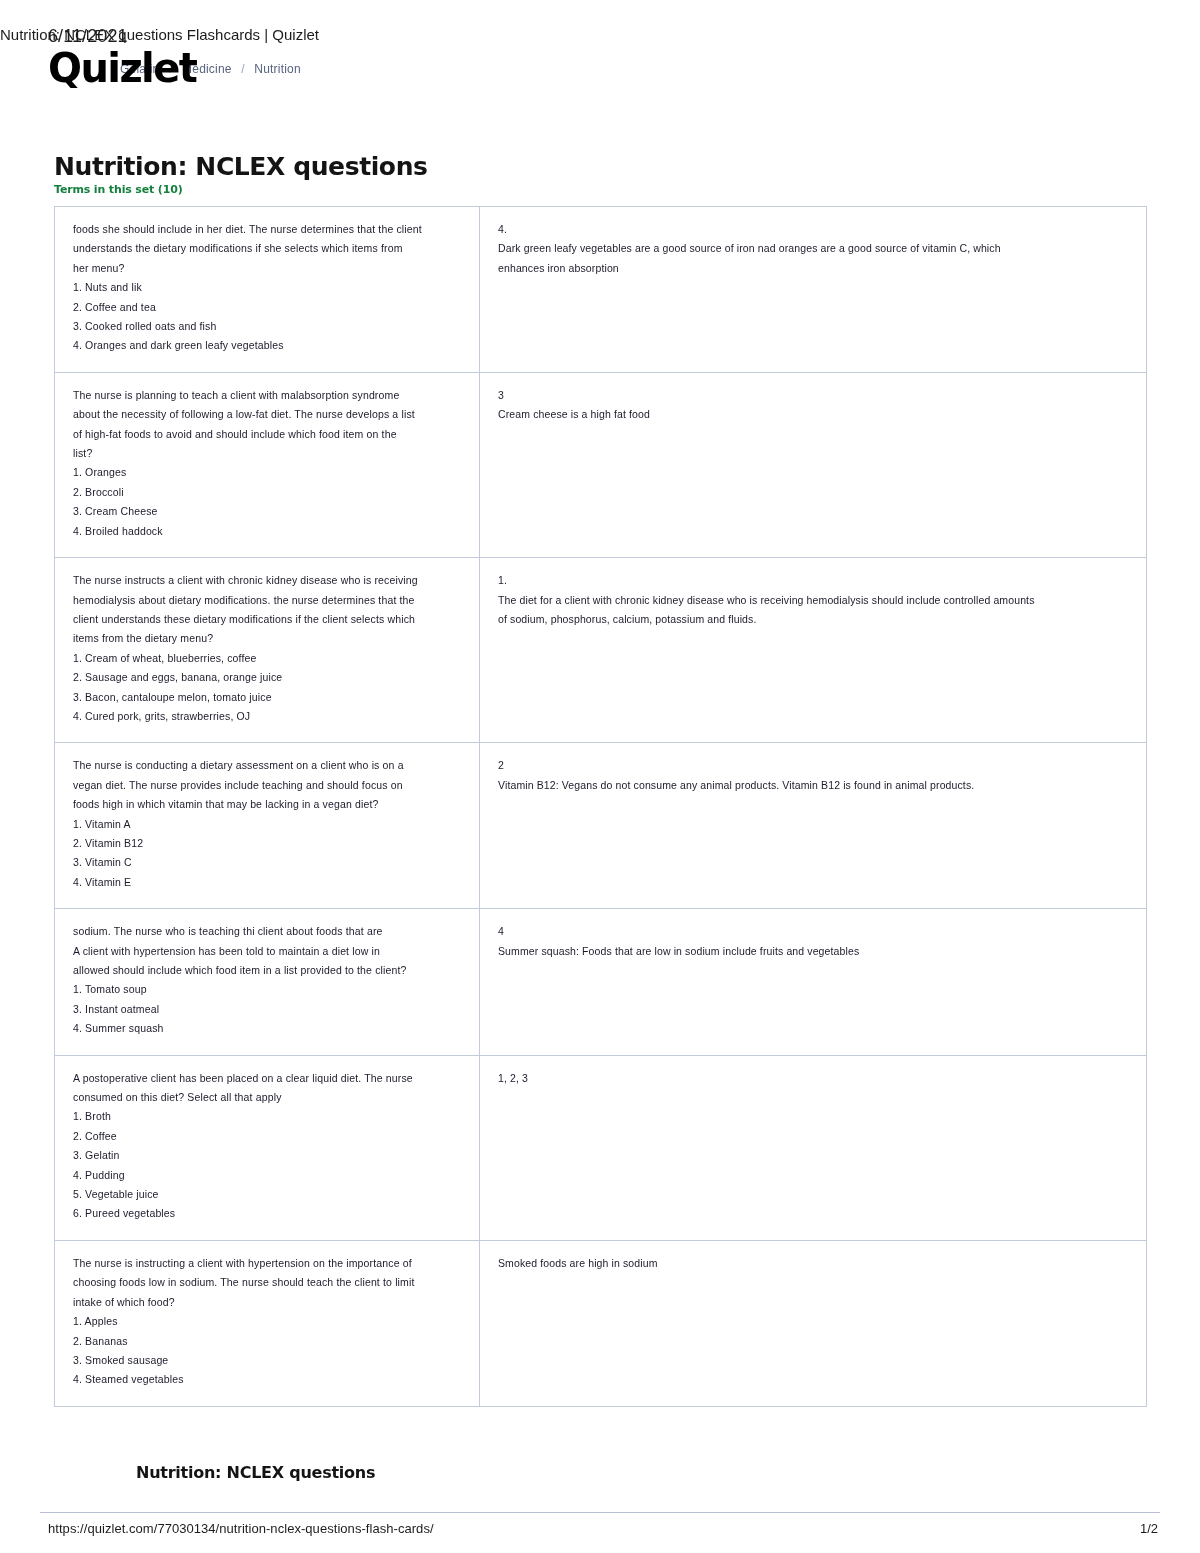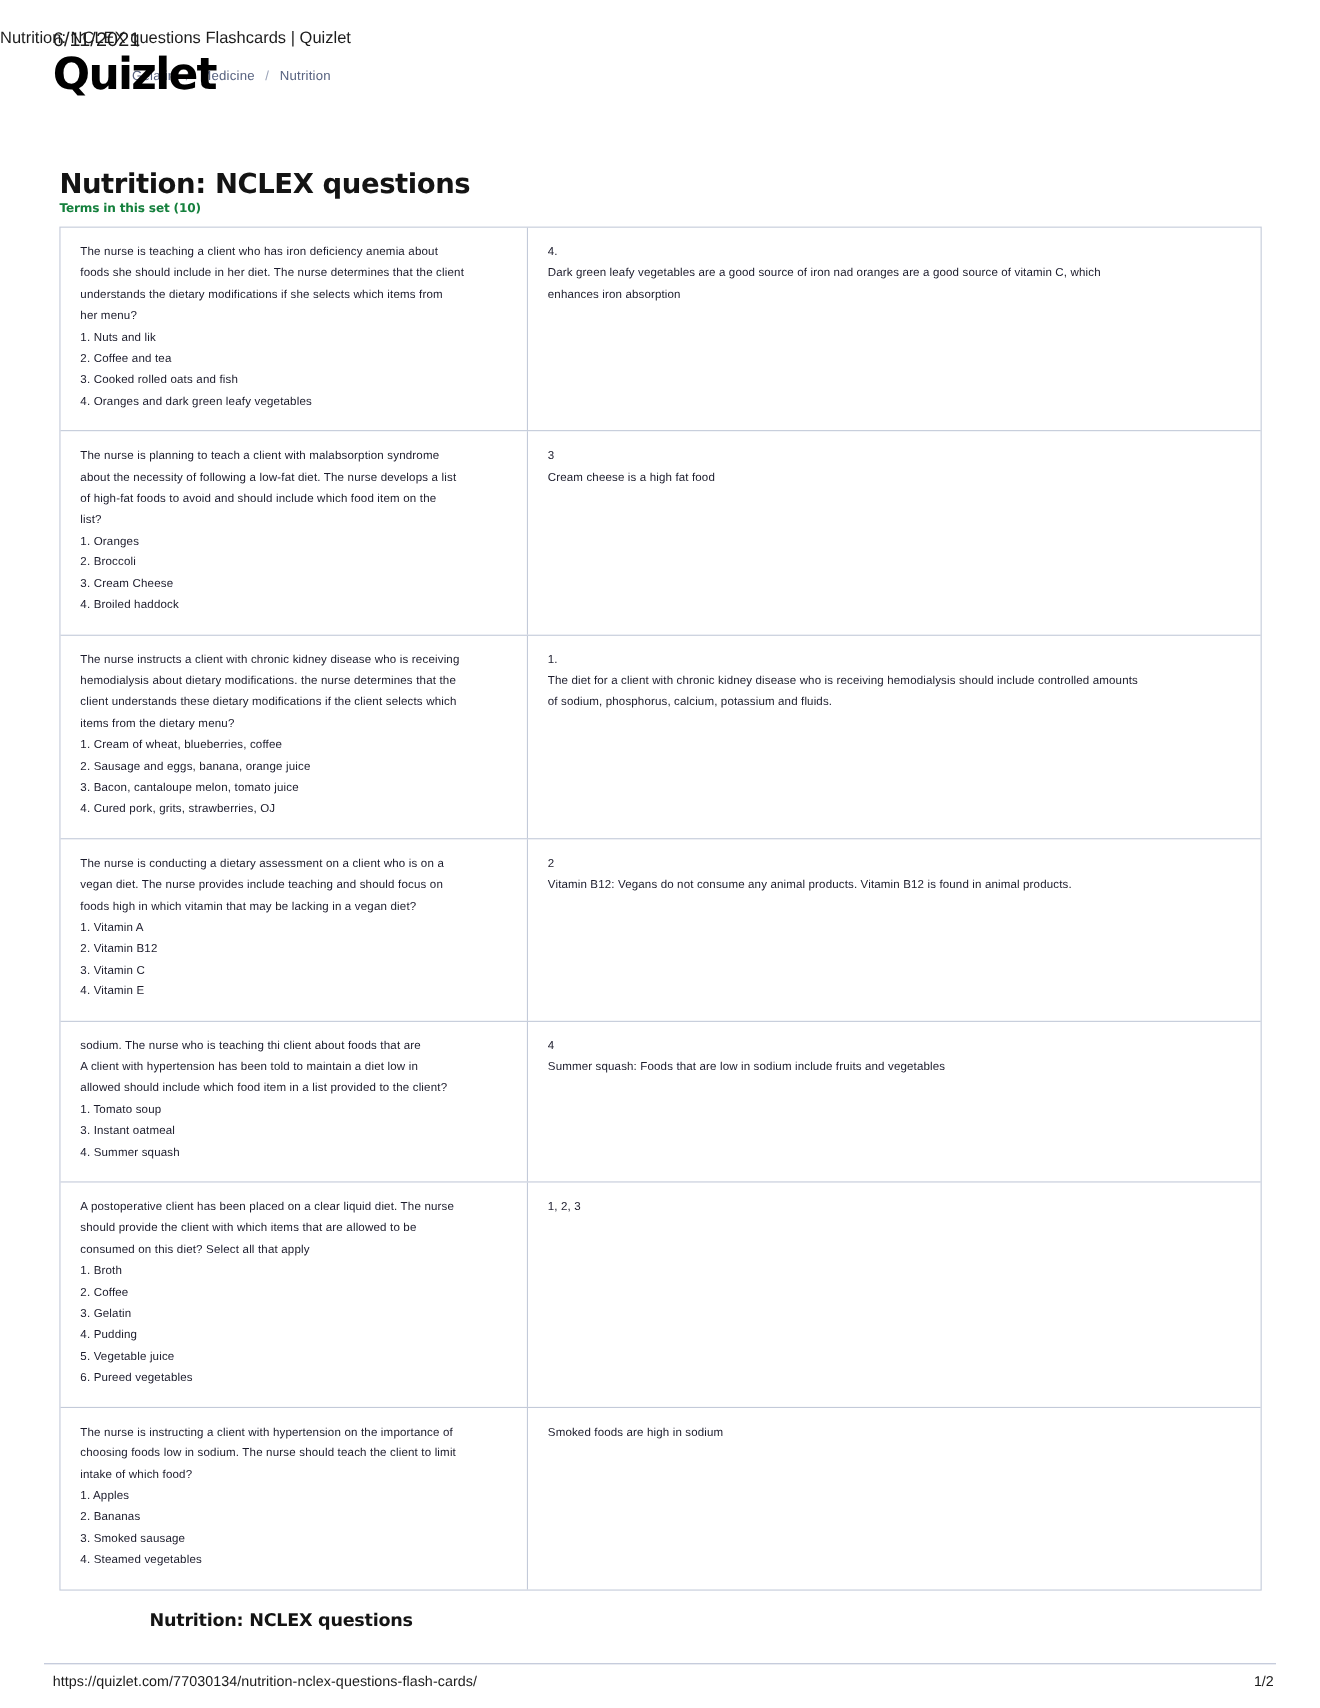--- a/index.html
+++ b/index.html
@@ -187,21 +187,20 @@
 </nav>
 
 <div class="brand-logo">Quizlet</div>
 
 <h1 class="set-title">Nutrition: NCLEX questions</h1>
 <h2 class="terms-count">Terms in this set (10)</h2>
 
 <div class="cards-table" id="cards-table">
     <div class="card-row">
       <div class="term-cell">
-        <div class="line">The nurse is teaching a client who has iron deficiency anemia about</div>
         <div class="line">foods she should include in her diet. The nurse determines that the client</div>
         <div class="line">understands the dietary modifications if she selects which items from</div>
         <div class="line">her menu?</div>
         <div class="line">1. Nuts and lik</div>
         <div class="line">2. Coffee and tea</div>
         <div class="line">3. Cooked rolled oats and fish</div>
         <div class="line">4. Oranges and dark green leafy vegetables</div>
       </div>
       <div class="def-cell">
         <div class="line">4.</div>
@@ -267,21 +266,20 @@
         <div class="line">4. Summer squash</div>
       </div>
       <div class="def-cell">
         <div class="line">4</div>
         <div class="line">Summer squash: Foods that are low in sodium include fruits and vegetables</div>
       </div>
     </div>
     <div class="card-row">
       <div class="term-cell">
         <div class="line">A postoperative client has been placed on a clear liquid diet. The nurse</div>
-        <div class="line">should provide the client with which items that are allowed to be</div>
         <div class="line">consumed on this diet? Select all that apply</div>
         <div class="line">1. Broth</div>
         <div class="line">2. Coffee</div>
         <div class="line">3. Gelatin</div>
         <div class="line">4. Pudding</div>
         <div class="line">5. Vegetable juice</div>
         <div class="line">6. Pureed vegetables</div>
       </div>
       <div class="def-cell">
         <div class="line">1, 2, 3</div>

